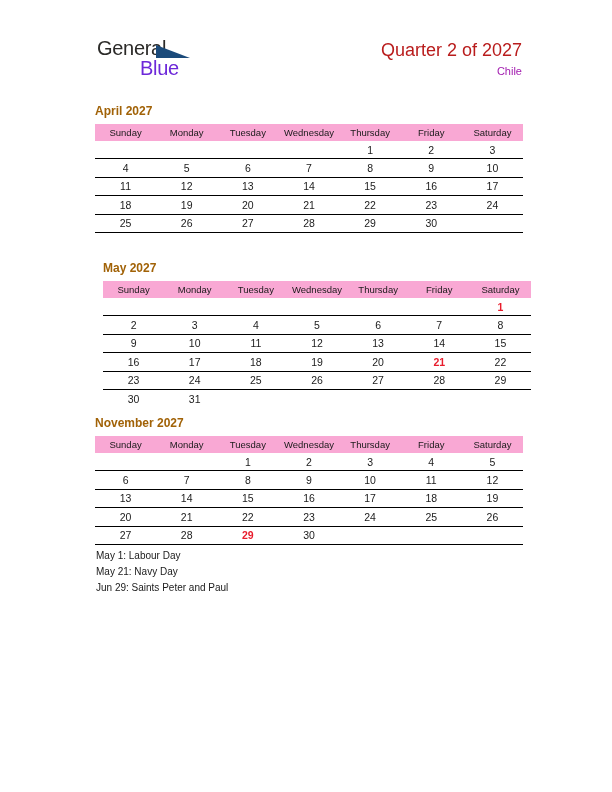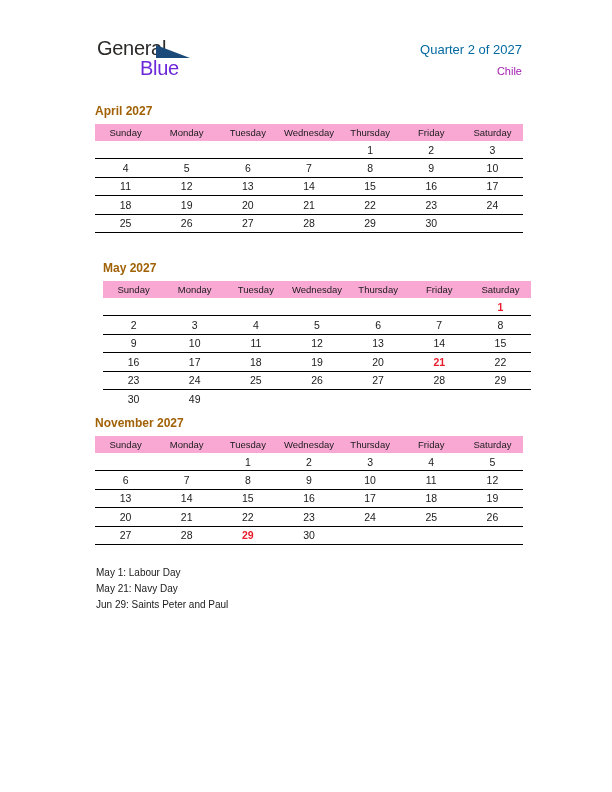--- a/index.html
+++ b/index.html
@@ -53,23 +53,23 @@
   }
 
   
   .title-block {
     position: absolute;
     top: 38px;
     right: 90px;
     text-align: right;
   }
   .title {
-    font-size: 13px;
+    font-size: 18px;
     line-height: 24px;
-    color: #0369a1;
+    color: #b91c1c;
   }
   .subtitle {
     font-size: 11px;
     line-height: 19px;
     color: #a21caf;
   }
 
   
   .month {
     position: absolute;
@@ -110,21 +110,21 @@
   }
   .day-cell.holiday {
     color: #e81c2c;
     font-weight: 700;
   }
 
   
   .notes {
     position: absolute;
     left: 96px;
-    top: 565px;
+    top: 548px;
   }
   .note-line {
     font-size: 10px;
     line-height: 16px;
     color: #1a1a1a;
   }
 </style>
 </head>
 <body>
 
@@ -250,21 +250,21 @@
           <div class="day-cell">23</div>
           <div class="day-cell">24</div>
           <div class="day-cell">25</div>
           <div class="day-cell">26</div>
           <div class="day-cell">27</div>
           <div class="day-cell">28</div>
           <div class="day-cell">29</div>
         </div>
         <div class="date-row no-border">
           <div class="day-cell">30</div>
-          <div class="day-cell">49</div>
+          <div class="day-cell">31</div>
           <div class="day-cell"></div>
           <div class="day-cell"></div>
           <div class="day-cell"></div>
           <div class="day-cell"></div>
           <div class="day-cell"></div>
         </div>
       </div>
       <div class="month" style="top: 415px;">
         <div class="month-name">November 2027</div>
         <div class="weekday-row">

